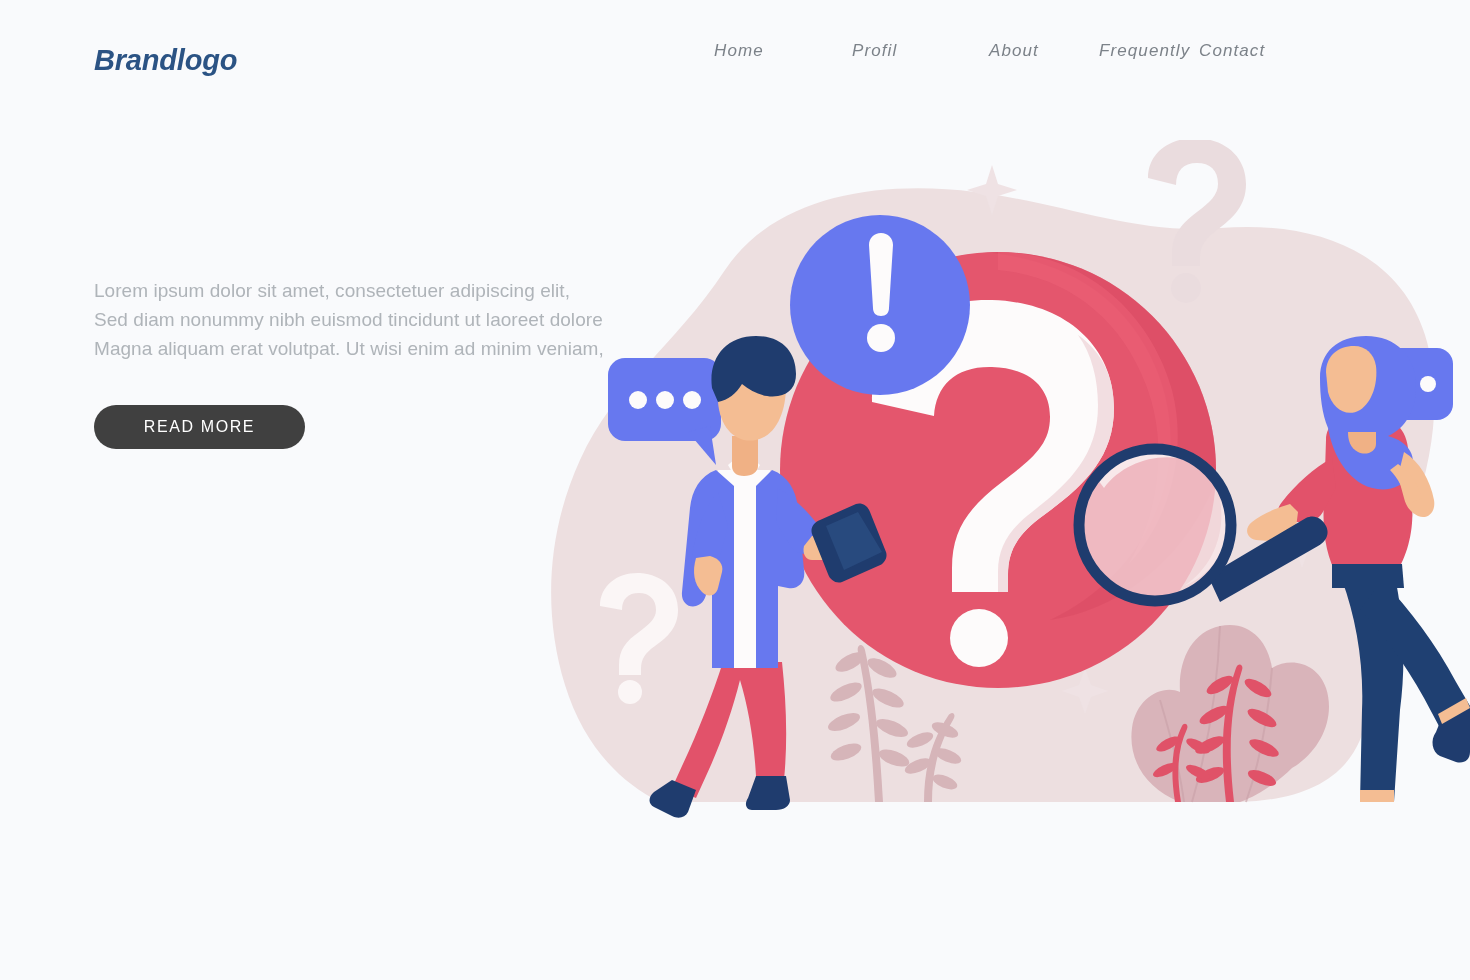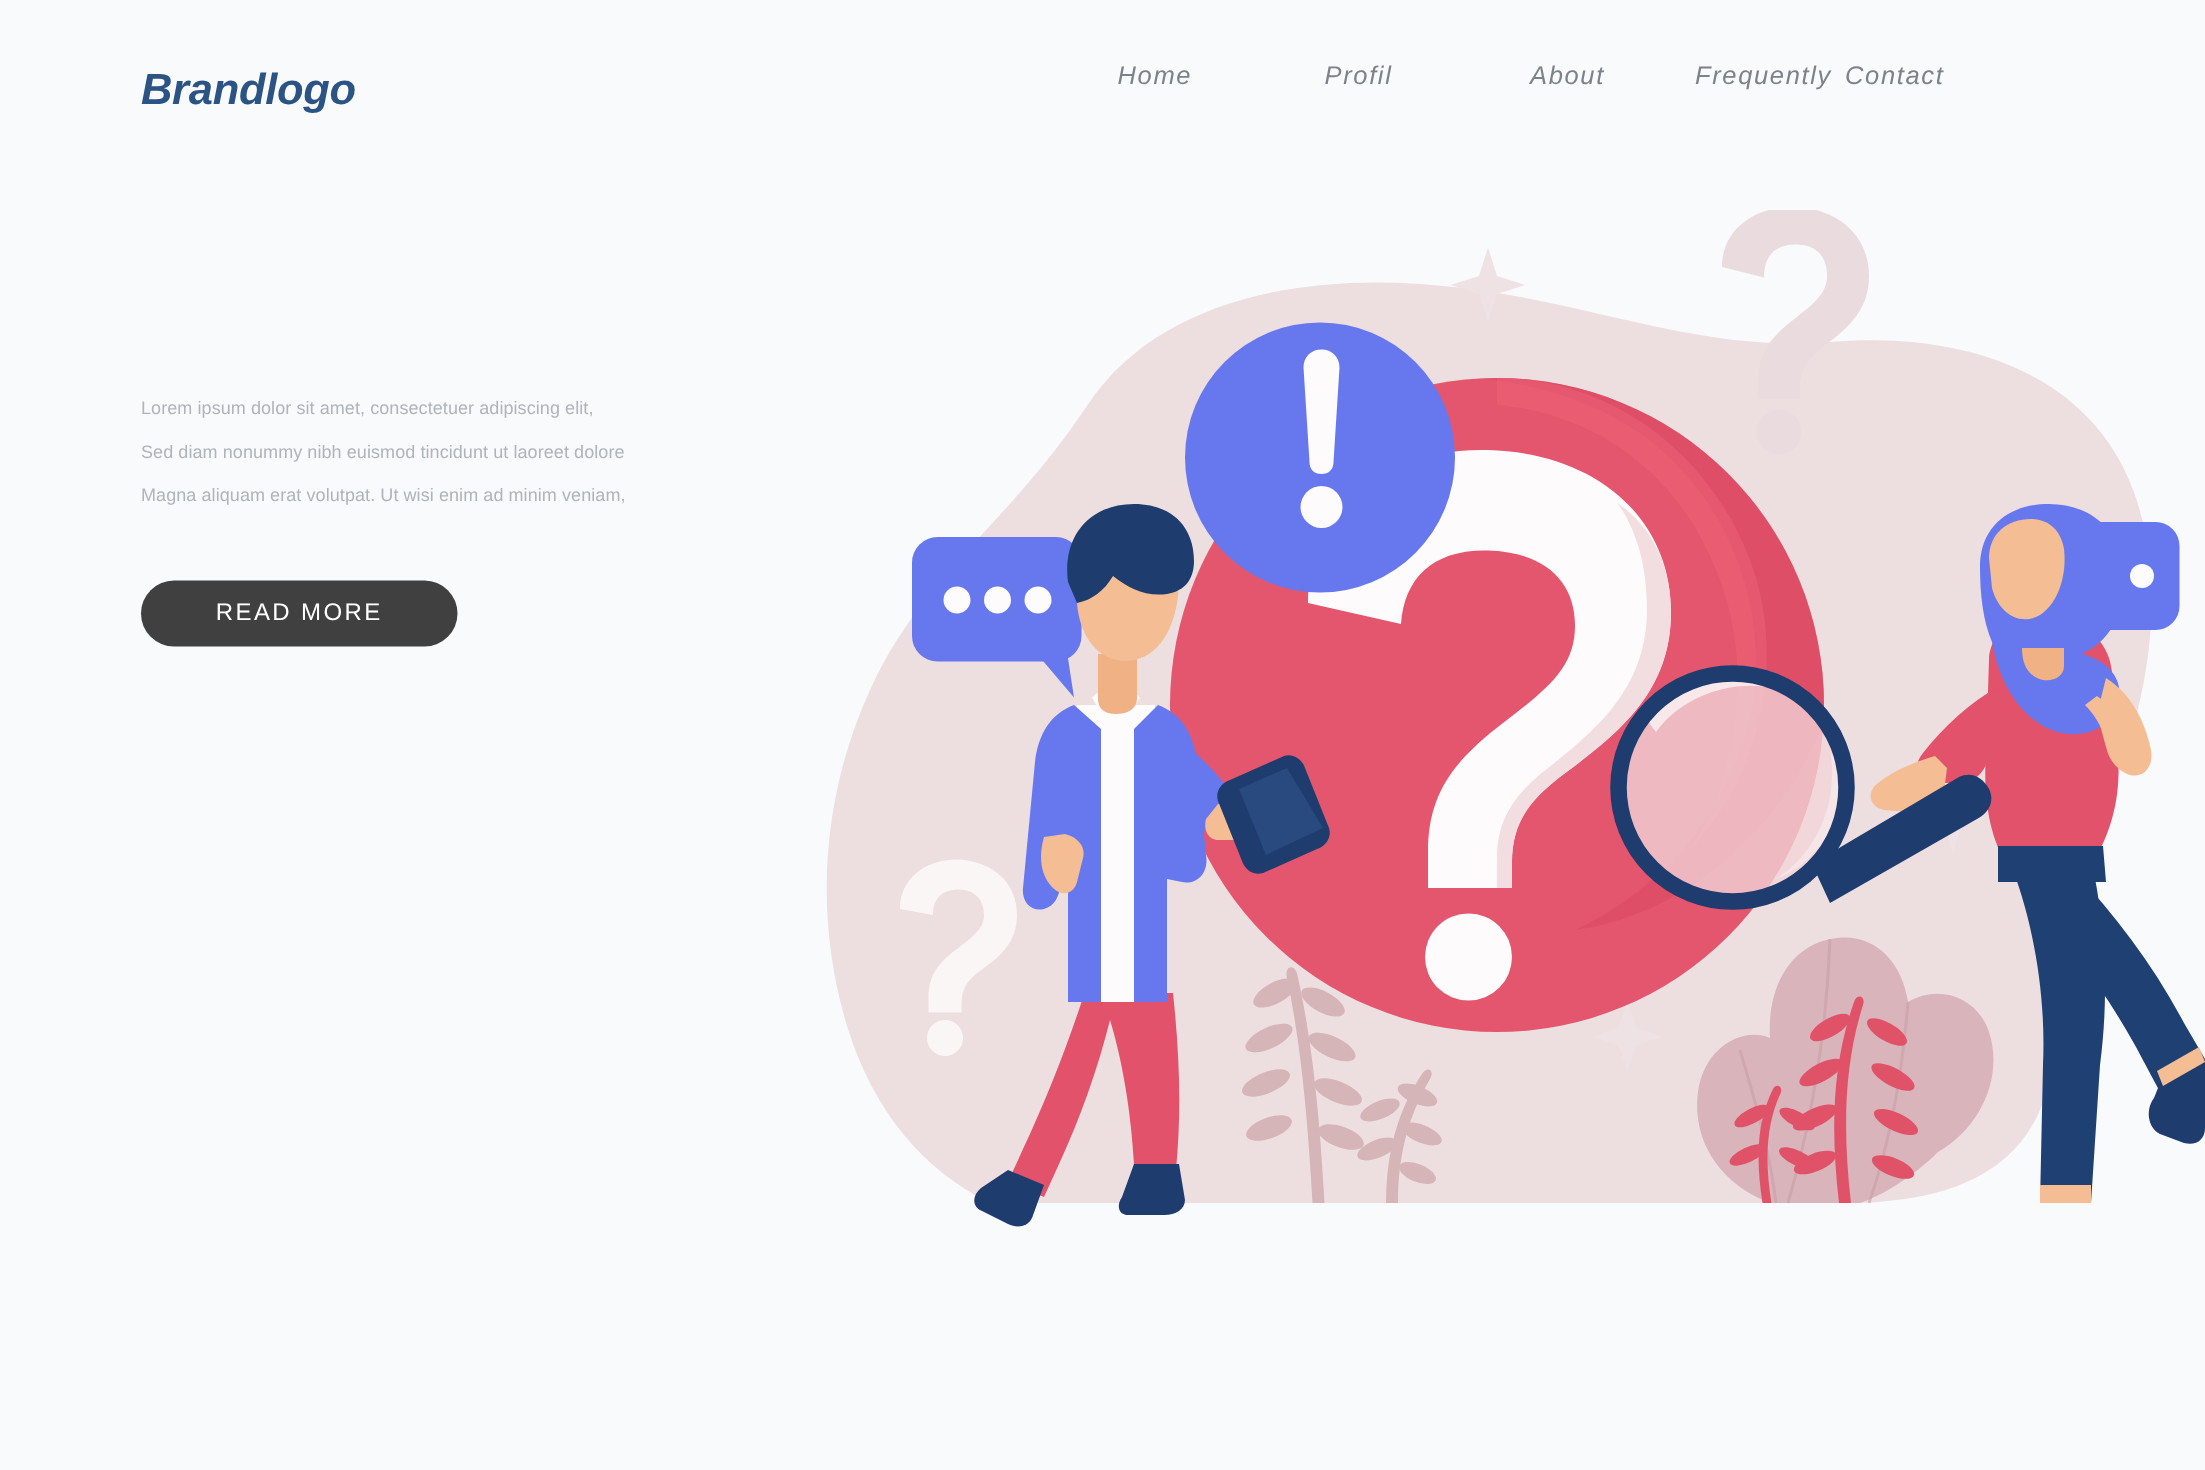--- a/index.html
+++ b/index.html
@@ -32,21 +32,21 @@
     left: 94px;
     top: 44px;
     font-size: 29px;
     font-weight: bold;
     color: #2B5384;
     letter-spacing: -0.2px;
   }
 
   .main-nav {
     position: absolute;
-    left: 745px;
+    left: 714px;
     top: 41px;
     display: flex;
     align-items: center;
   }
 
   .nav-item {
     font-size: 17px;
     color: #7C8289;
     letter-spacing: 1.1px;
     text-decoration: none;
@@ -68,22 +68,22 @@
 
   .hero-title {
     font-size: 56px;
     line-height: 78px;
     font-weight: bold;
     color: #2B5384;
     letter-spacing: -0.6px;
   }
 
   .hero-paragraph {
-    margin-top: 20px;
-    font-size: 12px;
+    margin-top: 38px;
+    font-size: 19px;
     line-height: 29px;
     color: #AFB4B9;
     letter-spacing: 0.05px;
   }
 
   .read-more-btn {
     margin-top: 42px;
     display: inline-flex;
     align-items: center;
     justify-content: center;

